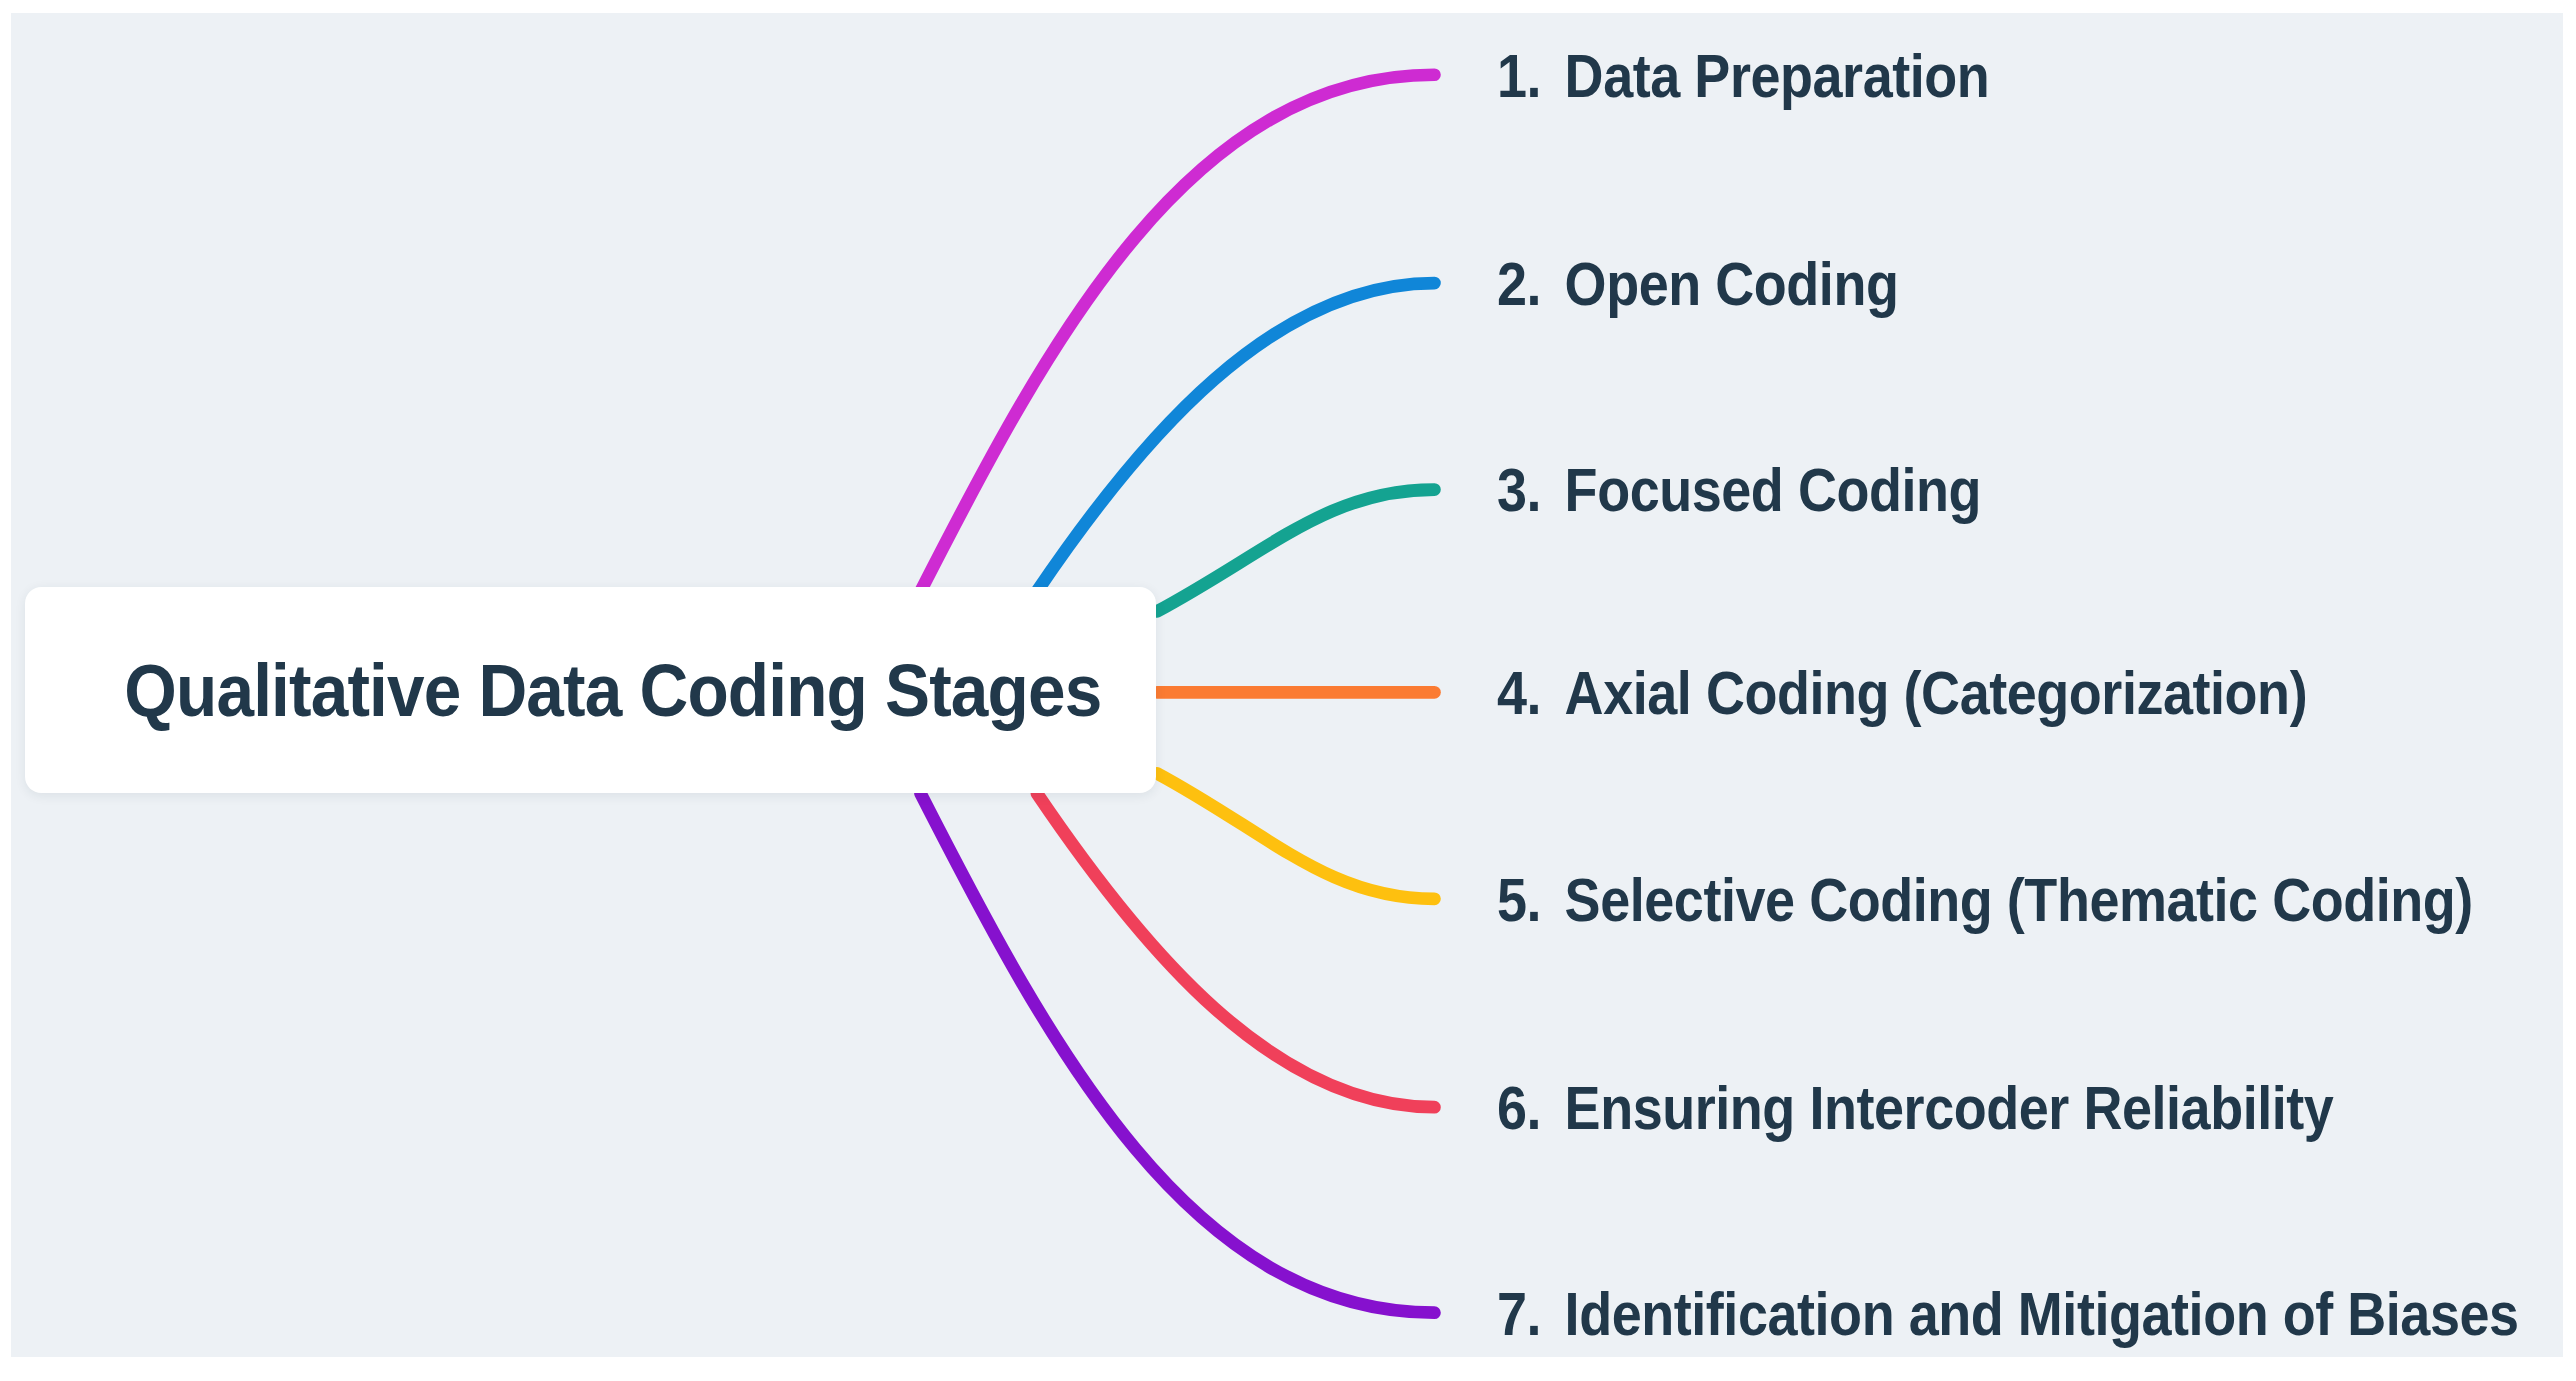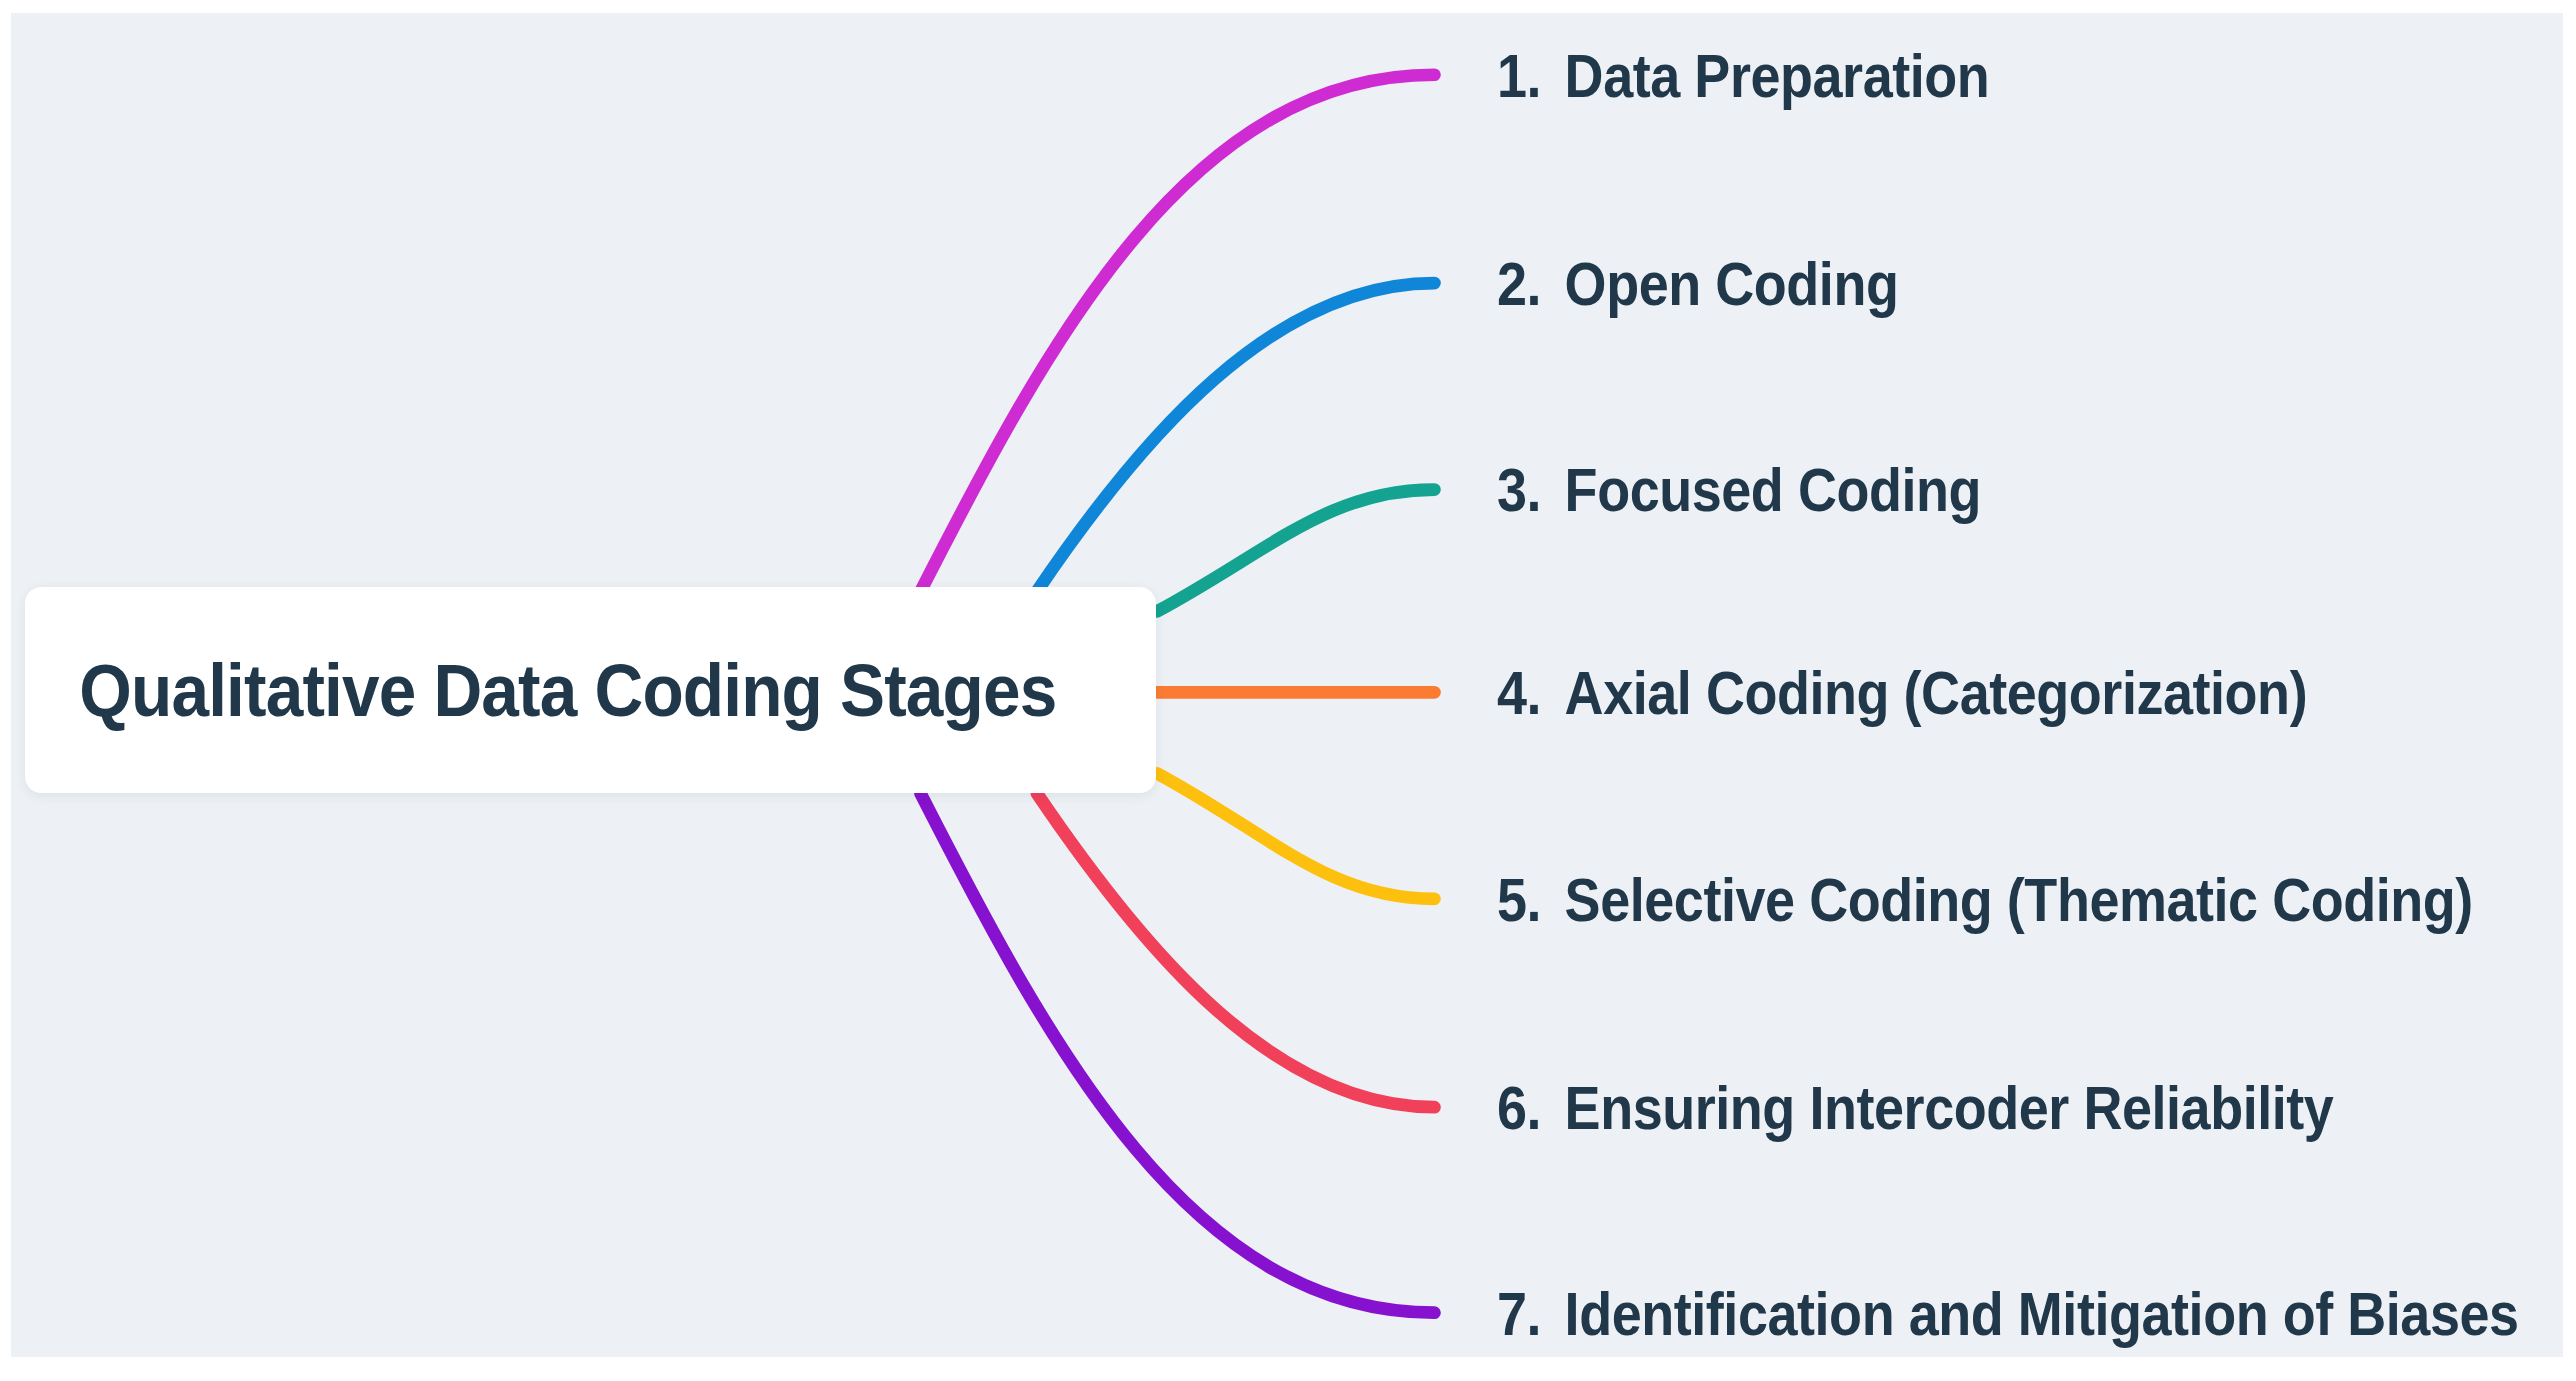--- a/index.html
+++ b/index.html
@@ -41,21 +41,21 @@
     position: absolute;
     left: 24.6px;
     top: 587px;
     width: 1131px;
     height: 206px;
     background: #ffffff;
     border-radius: 16.4px;
     box-shadow: 0 2.7px 11px rgba(30, 50, 70, 0.08);
     display: flex;
     align-items: center;
-    justify-content: flex-start;
+    justify-content: flex-end;
   }
   .center-label {
     font-size: 75px;
     font-weight: 600;
     color: #21384a;
     letter-spacing: -0.9px;
     white-space: nowrap;
     transform: scaleX(0.90);
   }
   .branch {

